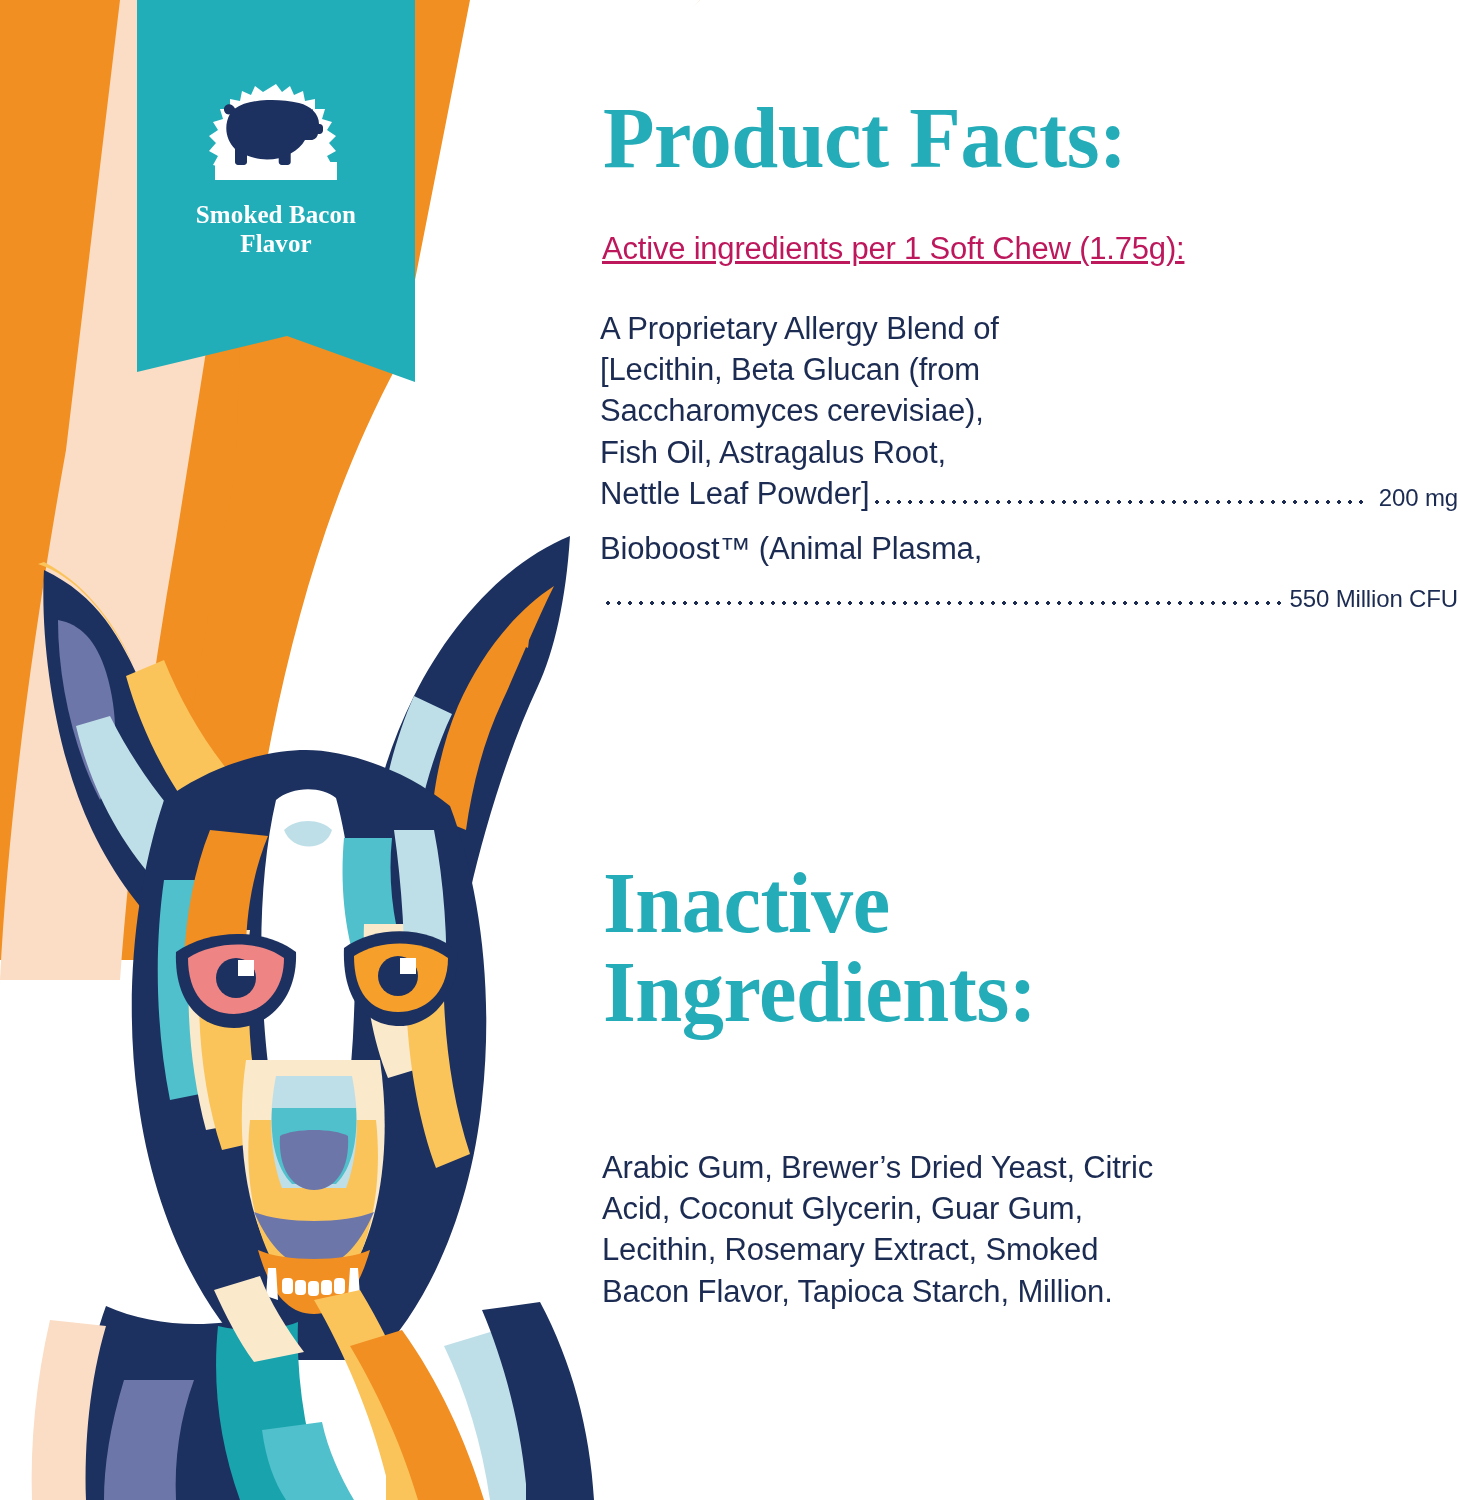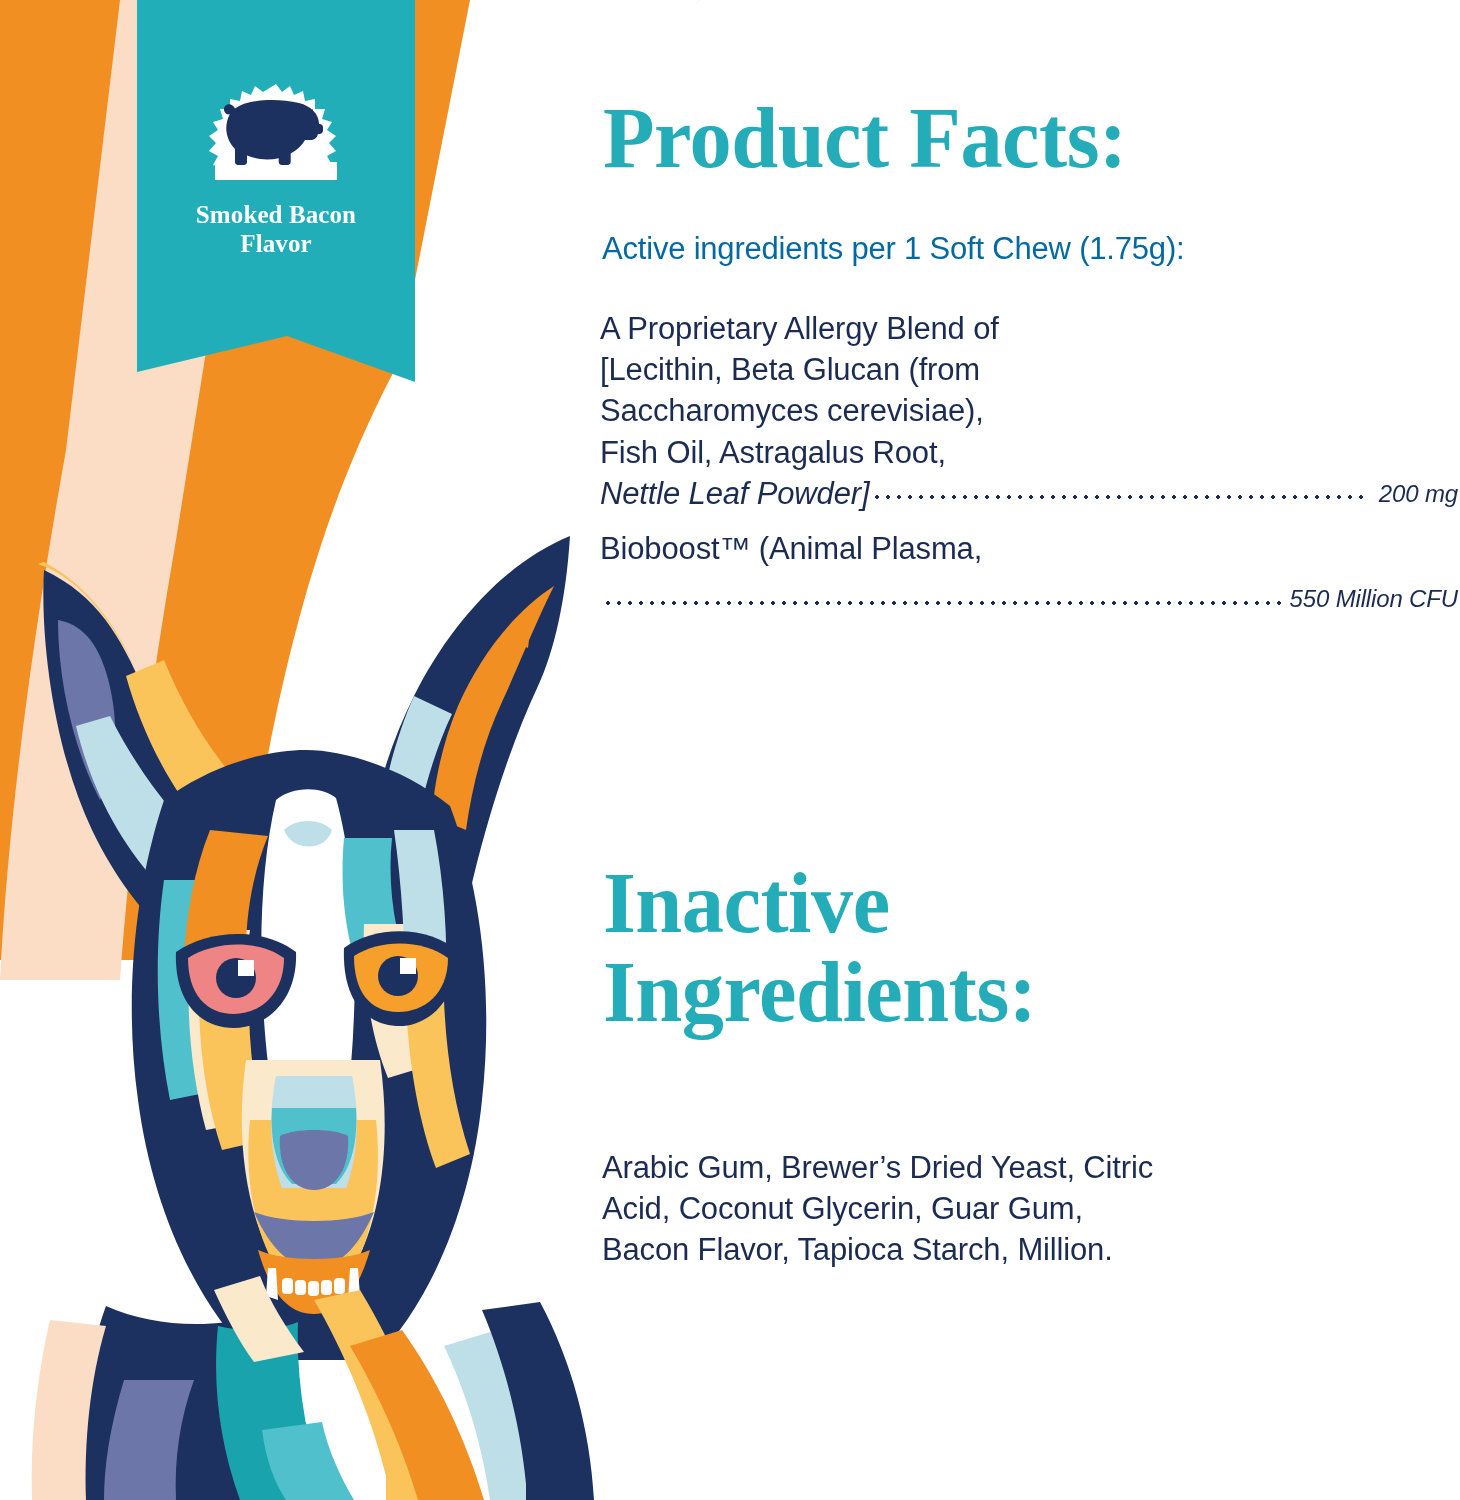--- a/index.html
+++ b/index.html
@@ -52,41 +52,41 @@
     color:#24ADB9;
     font-size:87px;
     line-height:1;
     letter-spacing:-0.5px;
     white-space:nowrap;
     transform:scaleX(0.97);
     transform-origin:left center;
   }
   .subtitle{
     position:absolute;left:2px;top:222px;
-    color:#0369a1;
+    color:#be185d;
     font-size:31px;
     line-height:1.2;
     white-space:nowrap;
     letter-spacing:-0.2px;
+    text-decoration:underline;
   }
 
   .actives{position:absolute;left:0px;top:300px;width:860px;}
 
   .ing-block{margin-bottom:14px;}
   .ing-line{
     color:#1b2b52;
     font-size:31px;
     line-height:1.33;
     letter-spacing:-0.15px;
     white-space:nowrap;
   }
   .ing-row{
-    display:flex;align-items:center;
+    display:flex;align-items:flex-end;
     width:858px;
-    font-style:italic;
   }
   .ing-name{
     color:#1b2b52;
     font-size:31px;
     line-height:1.33;
     letter-spacing:-0.15px;
     white-space:nowrap;
     flex:0 0 auto;
   }
   .leader{
@@ -325,17 +325,18 @@
     </div>
 
     <div class="h-inactive">
       <span>Inactive</span><br>
       <span>Ingredients:</span>
     </div>
 
     <div class="inactive-body">
       <span class="il">Arabic Gum, Brewer’s Dried Yeast, Citric</span>
       <span class="il">Acid, Coconut Glycerin, Guar Gum,</span>
+      <span class="il">Lecithin, Rosemary Extract, Smoked</span>
       <span class="il">Bacon Flavor, Tapioca Starch, Million.</span>
     </div>
 
   </div>
 </div>
 
 </body></html>

